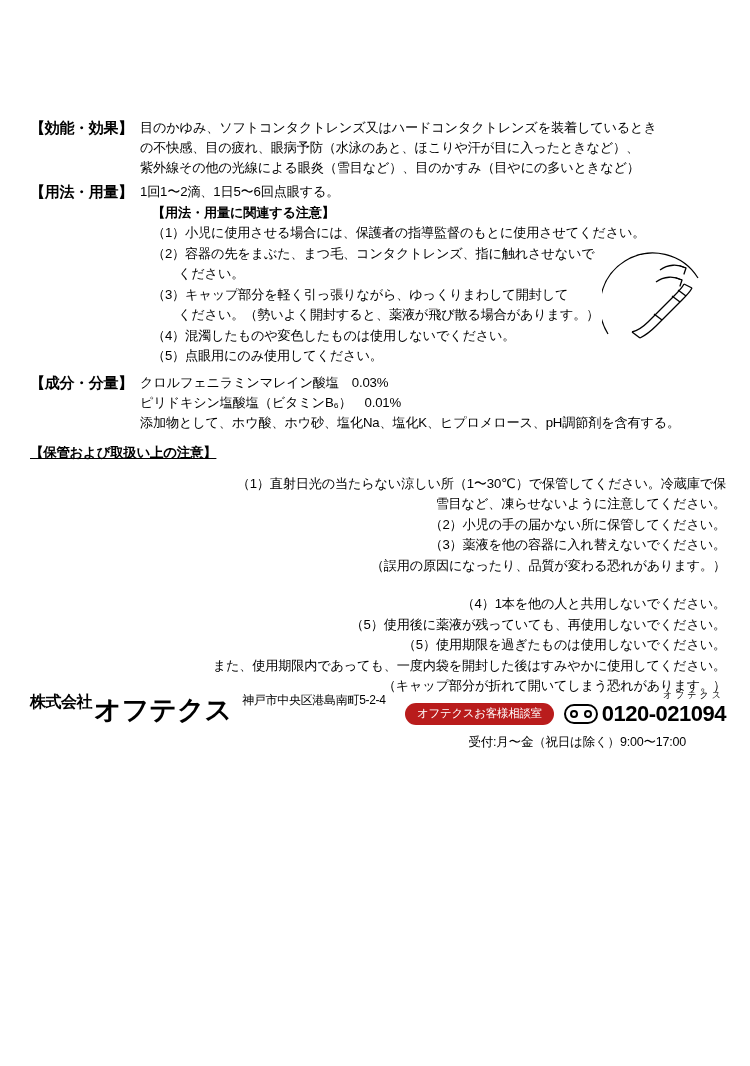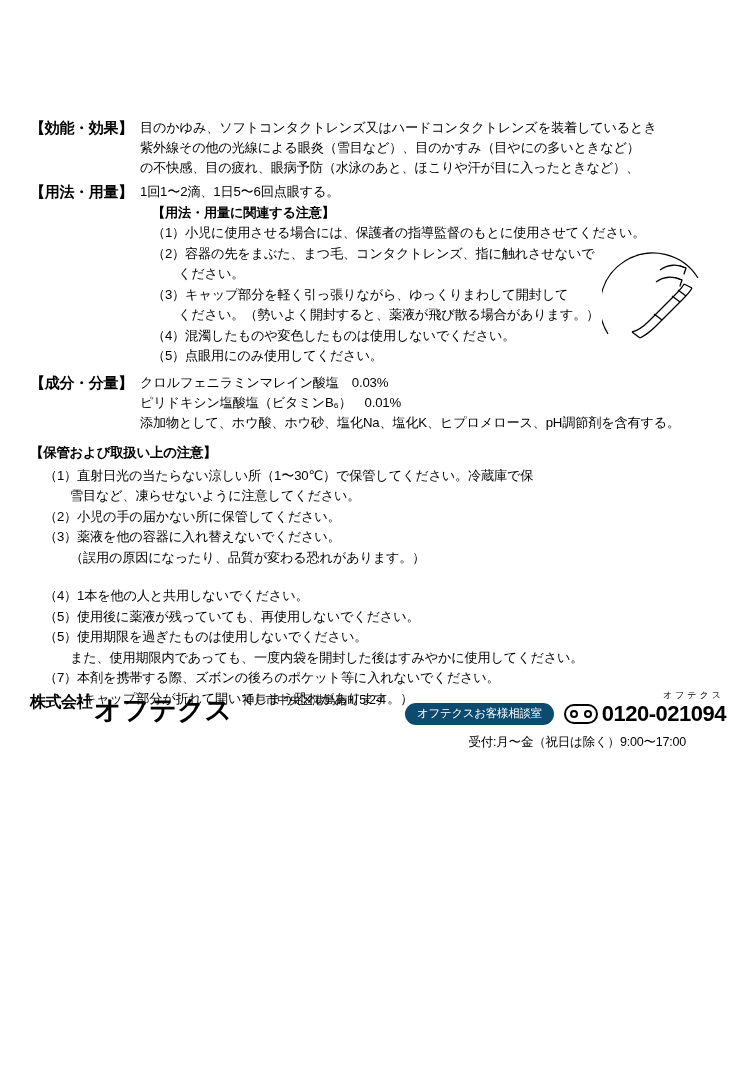--- a/index.html
+++ b/index.html
@@ -66,24 +66,26 @@
   .indent-1 { padding-left: 12px; }
   .cont {
     padding-left: 26px;
   }
   .storage-head {
     font-weight: bold;
     font-size: 13.5px;
     line-height: 20px;
     letter-spacing: -0.3px;
     margin-top: 10px;
-    margin-bottom: 3px;
+    margin-bottom: 11px;
+    text-decoration: underline;
   }
   .storage-body {
     padding-left: 14px;
+    text-align: right;
   }
   .gap {
     height: 18px;
   }
   .dosage-block {
     padding-left: 0;
   }
   .bottle-fig {
     position: absolute;
     right: 42px;
@@ -122,21 +124,21 @@
   .brand-addr {
     font-size: 12px;
     margin-left: 10px;
     letter-spacing: -0.3px;
   }
   .contact {
     display: flex;
     align-items: center;
   }
   .pill {
-    background: #0c4a6e;
+    background: #b91c1c;
     color: #fff;
     border-radius: 11px;
     font-size: 11.5px;
     padding: 3px 12px 4px 12px;
     letter-spacing: -0.3px;
     white-space: nowrap;
   }
   .freedial {
     display: flex;
     align-items: center;
@@ -190,22 +192,22 @@
 </style>
 </head>
 <body>
 
 <div class="page">
 
   <div class="section">
     <div class="sec-head w-efficacy">【効能・効果】</div>
     <div class="sec-body">
       <p>目のかゆみ、ソフトコンタクトレンズ又はハードコンタクトレンズを装着しているとき</p>
+      <p>の不快感、目の疲れ、眼病予防（水泳のあと、ほこりや汗が目に入ったときなど）、</p>
       <p>紫外線その他の光線による眼炎（雪目など）、目のかすみ（目やにの多いときなど）</p>
-      <p>の不快感、目の疲れ、眼病予防（水泳のあと、ほこりや汗が目に入ったときなど）、</p>
     </div>
   </div>
 
   <div class="section">
     <div class="sec-head w-dosage">【用法・用量】</div>
     <div class="sec-body dosage-block">
       <p>1回1〜2滴、1日5〜6回点眼する。</p>
       <p class="sub-head indent-1">【用法・用量に関連する注意】</p>
       <ul class="numlist indent-1">
         <li>
@@ -259,21 +261,20 @@
         <span>（4）1本を他の人と共用しないでください。</span>
       </li>
       <li>
         <span>（5）使用後に薬液が残っていても、再使用しないでください。</span>
       </li>
       <li>
         <span>（5）使用期限を過ぎたものは使用しないでください。</span>
         <div class="cont">また、使用期限内であっても、一度内袋を開封した後はすみやかに使用してください。</div>
       </li>
       <li>
-        <span>（7）本剤を携帯する際、ズボンの後ろのポケット等に入れないでください。</span>
         <div class="cont">（キャップ部分が折れて開いてしまう恐れがあります。）</div>
       </li>
     </ul>
   </div>
 
   <svg class="bottle-fig" viewBox="0 0 106 96">
     <path d="M6 86 A52 52 0 1 1 96 30" fill="none" stroke="#000" stroke-width="1.2"></path>
     <g stroke="#000" stroke-width="1.3" fill="none">
       <path d="M34 80 L34 80"></path>
       <path d="M30 84 C30 84 38 82 46 74 L72 48 C76 44 80 40 82 36"></path>

